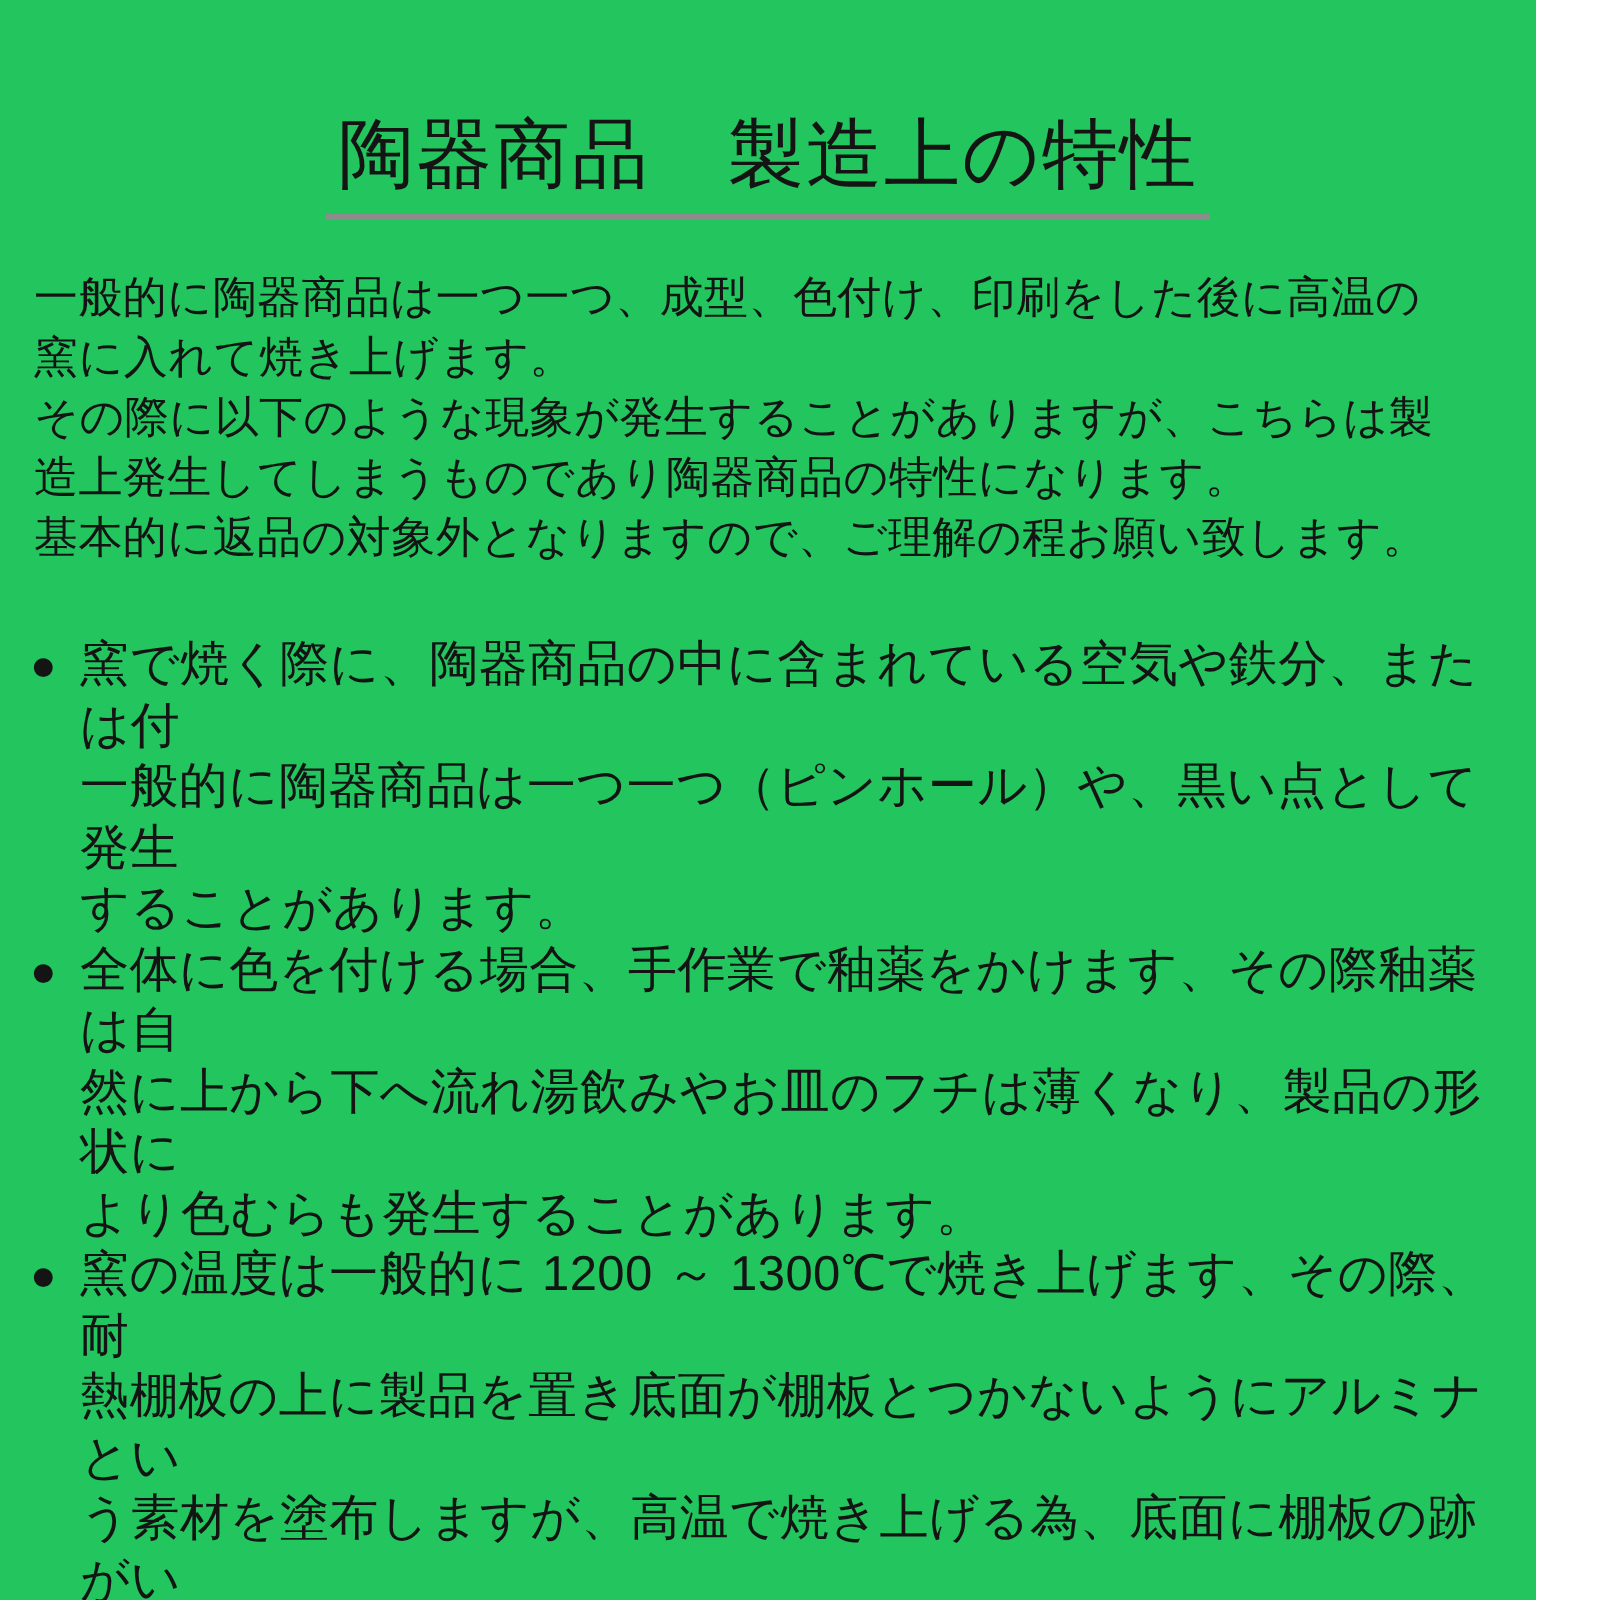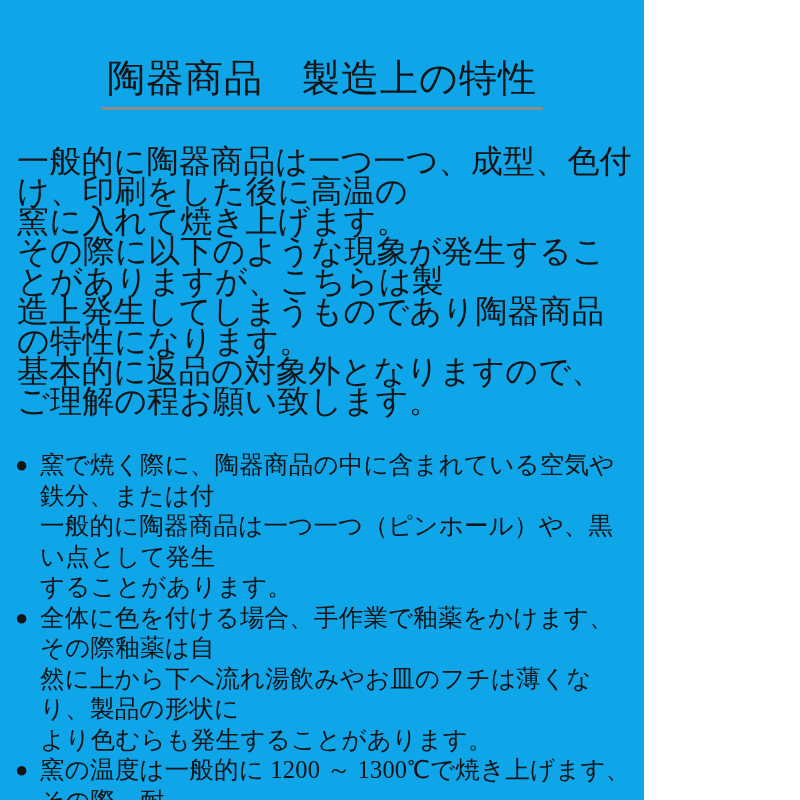--- a/index.html
+++ b/index.html
@@ -2,46 +2,46 @@
 <html lang="ja"><head>
 <meta charset="utf-8">
 <style>
   html, body {
     margin: 0;
     padding: 0;
     background: #ffffff;
   }
   .page {
     position: relative;
-    width: 644px;
+    width: 768px;
     height: 800px;
-    background: #0ea5e9;
+    background: #22c55e;
     color: #141414;
-    font-family: Liberation Serif, serif;
+    font-family: Liberation Sans, sans-serif;
     overflow: hidden;
     box-sizing: border-box;
   }
   .title-wrap {
     text-align: center;
     padding-top: 54px;
   }
   .doc-title {
     display: inline-block;
     margin: 0;
     font-size: 38px;
     font-weight: 500;
     line-height: 48px;
     letter-spacing: 1px;
     color: #141414;
     border-bottom: 3px solid #8c8c8c;
     padding: 0 6px 5px 6px;
   }
   .intro {
-    margin: 36px 12px 0 17px;
-    font-size: 32px;
+    margin: 24px 12px 0 17px;
+    font-size: 22px;
     line-height: 30px;
     white-space: pre-line;
     letter-spacing: 0.2px;
   }
   .bullet-list {
     margin: 34px 10px 0 15px;
   }
   .bullet-item {
     display: flex;
     align-items: flex-start;

